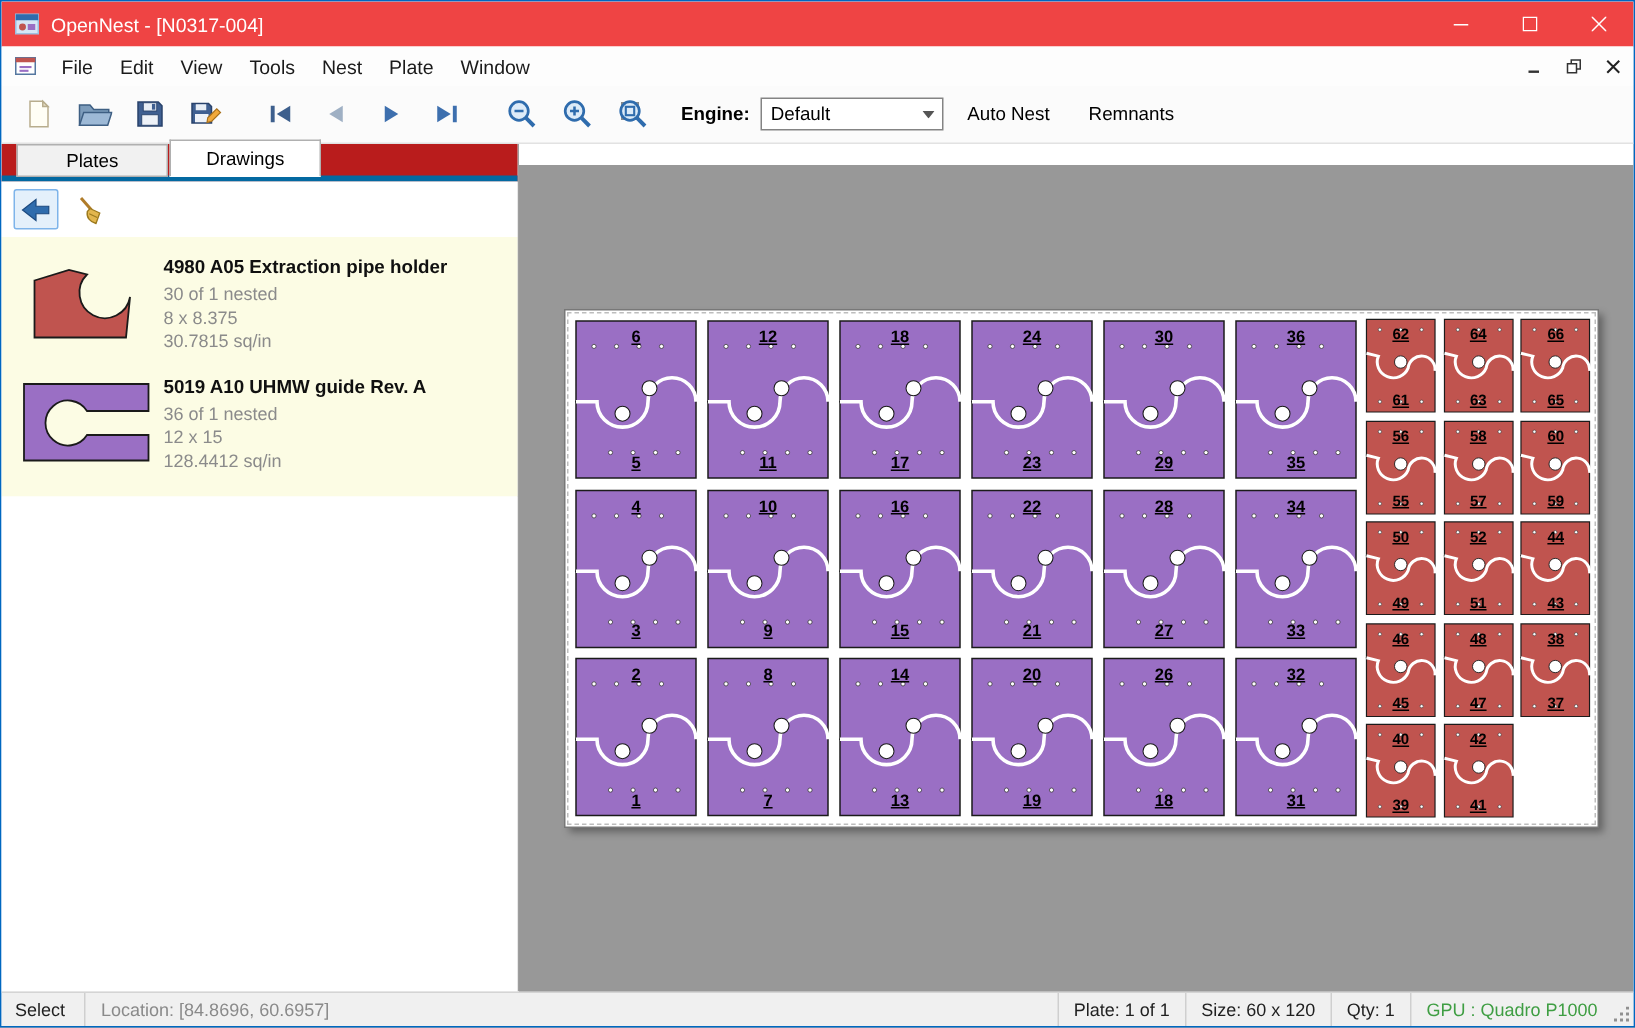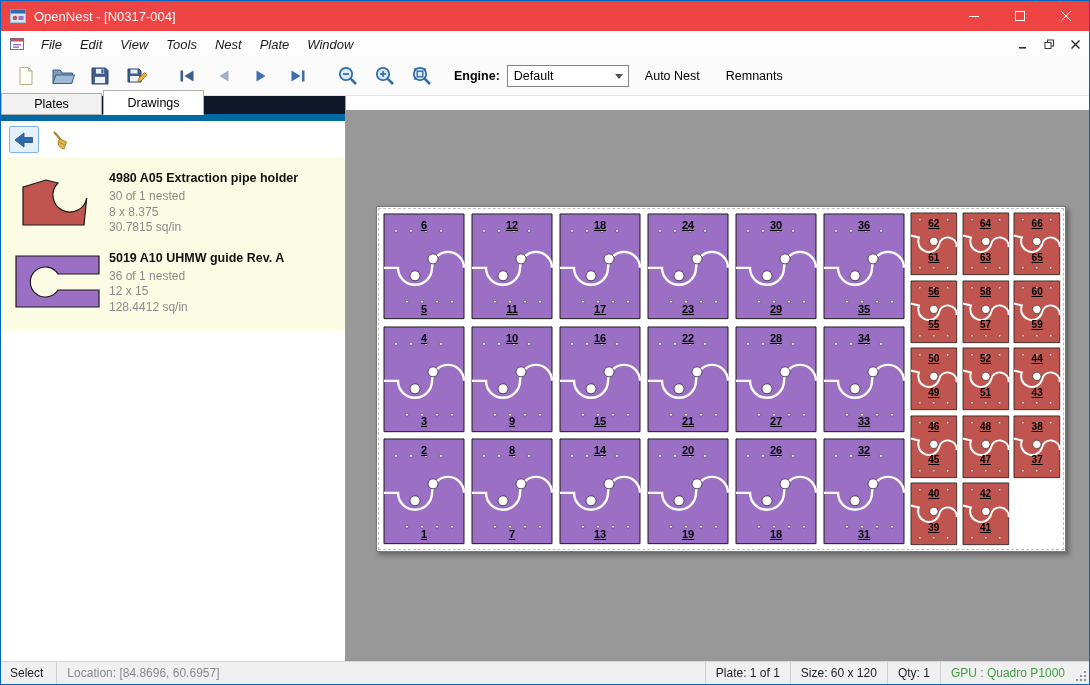--- a/index.html
+++ b/index.html
@@ -10,38 +10,38 @@
 
   
   .titlebar { height:30px; background:#ef4444; color:#fff; display:flex; align-items:center; flex:none; }
   .title-icon { width:16px; height:16px; margin:0 8px 0 9px; display:flex; }
   .title-text { font-size:13px; }
   .cap-btn { width:46px; height:30px; display:flex; align-items:center; justify-content:center; cursor:default; }
 
   
   .menubar { height:26px; background:#fdfdfd; display:flex; align-items:center; font-size:13px; color:#1a1a1a; flex:none; }
   .mdi-doc-icon { width:16px; height:16px; margin:0 7px 0 8px; display:flex; }
-  .menu-item { padding:16px 9px; cursor:default;font-style:italic; }
+  .menu-item { padding:16px 9px; cursor:default; }
   .mdi-btn { width:24px; height:22px; display:flex; align-items:center; justify-content:center; margin-right:2px; }
 
   
   .toolbar { height:39px; background:#fbfbfb; border-bottom:1px solid #e2e2e2; display:flex; align-items:center; padding:0 6px; flex:none; }
   .tbtn { width:37px; height:34px; display:flex; align-items:center; justify-content:center; border:1px solid transparent; }
   .tsep { width:13px; flex:none; }
   .engine-label { font-size:12.5px; font-weight:700; margin:0 7px 0 14px; }
   .combo { width:122px; height:22px; border:1px solid #848484; background:#fff; display:flex; align-items:center;
            font-size:12.5px; padding-left:6px; }
   .combo-arrow { width:17px; height:100%; margin-left:auto; display:flex; align-items:center; justify-content:center; }
   .tool-label { font-size:12.5px; padding:6px 10px; margin-left:6px; }
 
   
   .main { flex:1; display:flex; min-height:0; }
 
   .sidepanel { width:345px; flex:none; background:#fff; border-right:1px solid #9e9e9e; display:flex; flex-direction:column; }
-  .tabstrip { height:25px; flex:none; display:flex; align-items:flex-end; padding-left:0; border-bottom:7px solid #0369a1; background:#0f172a; }
+  .tabstrip { height:25px; flex:none; display:flex; align-items:flex-end; padding-left:10px; border-bottom:4px solid #0369a1; background:#b91c1c; }
   .tab { min-width:101px; height:22px; display:flex; align-items:center; justify-content:center;
          background:#f1f1f1; border:1px solid #b0b0b0; margin-right:1px; font-size:12.5px; margin-bottom:-1px; cursor:default; }
   .tab.active { height:25px; background:#fff; border-bottom:1px solid #fff; z-index:1; }
 
   .panel-toolbar { height:37px; flex:none; display:flex; align-items:center; gap:7px; padding:0 8px; background:#fff; }
   .ptbtn { width:30px; height:27px; display:flex; align-items:center; justify-content:center; border:1px solid transparent; border-radius:2px; }
   .ptbtn.selected { border-color:#7eb4ea; background:#e4f0fb; }
 
   .drawing-list { background:#fcfce4; padding:4px 0 10px 0; flex:none; }
   .drawing-item { display:flex; padding:6px 8px 6px 6px; }
@@ -63,21 +63,21 @@
               grid-template-columns:repeat(3,1fr); grid-template-rows:repeat(5,1fr); }
   .cell { position:relative; }
   .cell svg { position:absolute; inset:0; width:100%; height:100%; }
   .pnum { position:absolute; left:0; right:0; text-align:center; font-weight:700; color:#000;
           text-decoration:underline; z-index:3; }
   .cell.pc .pnum { font-size:11px; }
   .cell.pc .top { top:9px; }
   .cell.pc .bot { bottom:8px; }
   .cell.rc .pnum { font-size:10px; }
   .cell.rc .top { top:8px; }
-  .cell.rc .bot { bottom:15px; }
+  .cell.rc .bot { bottom:5px; }
 
   
   .statusbar { height:23px; flex:none; background:#f0f0f0; border-top:1px solid #d4d4d4; display:flex;
                align-items:center; font-size:12px; color:#1f1f1f; }
   .sb-cell { padding:1px 10px; display:flex; align-items:center; height:100%; }
   .sb-select { padding:0 13px 0 9px; }
   .sb-loc { color:#8a8a8a; border-left:1px solid #cfcfcf; }
   .sb-r { border-left:1px solid #cfcfcf; }
   .grip { width:14px; height:100%; display:flex; align-items:flex-end; justify-content:flex-end; padding:0 2px 2px 0; }
 </style>

